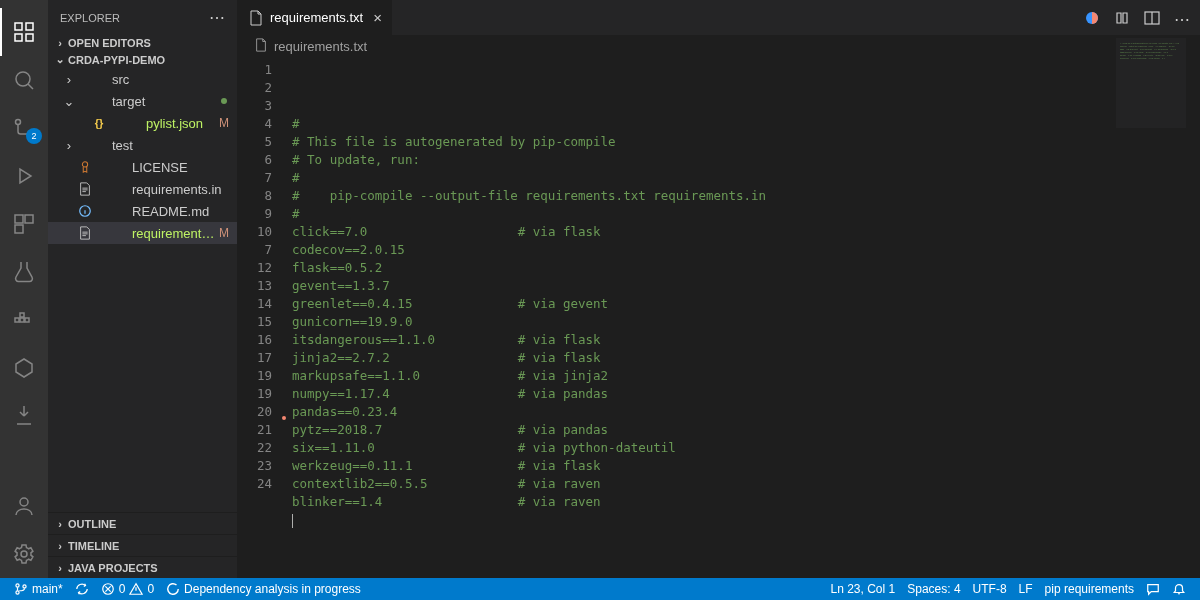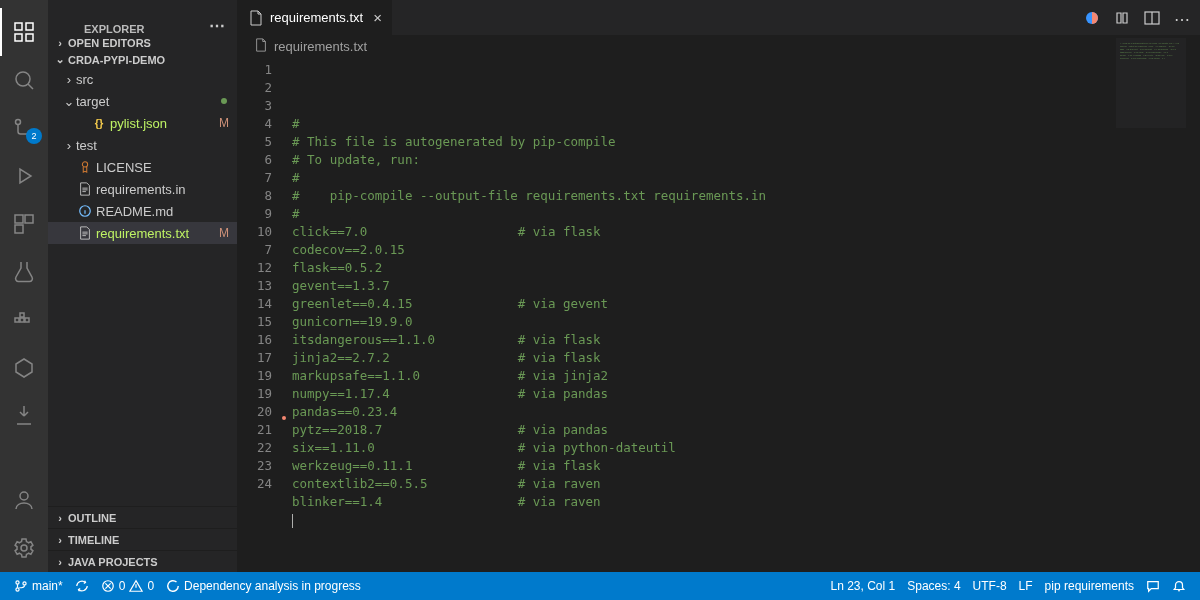--- a/index.html
+++ b/index.html
@@ -45,25 +45,24 @@
 }
 
 .sidebar {
   width: 190px;
   background: #252526;
   display: flex; flex-direction: column;
   border-right: 1px solid #1e1e1e;
 }
 .sidebar-header {
   height: 35px;
-  display: flex; align-items: flex-end; justify-content: space-between;
-  padding: 0 12px 0 36px;
+  display: flex; align-items: center; justify-content: space-between;
+  padding: 0 12px 0 12px;
   font-size: 11px; color: #bbbbbb;
   text-transform: uppercase;
-  font-weight: bold;
 }
 .sidebar-header .dots { color: #cccccc; font-size: 16px; cursor:pointer;}
 .section-head {
   display: flex; align-items: center;
   padding: 2px 4px 2px 4px;
   font-size: 11px; font-weight: 700;
   color: #cccccc; text-transform: uppercase;
   cursor: pointer;
 }
 .section-head .chev { width: 16px; display:inline-flex; justify-content:center; color:#cccccc;}
@@ -72,21 +71,21 @@
   display: flex; align-items: center;
   height: 22px; padding-right: 8px;
   color: #cccccc; cursor: pointer;
   font-size: 13px;
 }
 .tree-row.depth0 { padding-left: 14px; }
 .tree-row.depth1 { padding-left: 28px; }
 .tree-row.selected { background: #37373d; }
 .tree-row .twisty { width: 14px; display:inline-flex; justify-content:center; color:#cccccc;}
 .tree-row .ficon { width: 18px; display:inline-flex; justify-content:center; margin-right: 2px;}
-.tree-row .label { flex: 1; white-space: nowrap; overflow: hidden; text-overflow: ellipsis; }
+.tree-row .label { flex: 1; white-space: nowrap; overflow: hidden; text-overflow: ellipsis; margin-left: 36px; }
 .tree-row .decor { font-size: 12px; color:#ce9178; margin-left:4px;}
 .tree-row.mod .label { color: #bef264; }
 .collapsed-section {
   height: 22px; border-top: 1px solid #1e1e1e;
   display:flex; align-items:center; padding-left:4px;
   font-size:11px; font-weight:700; color:#cccccc; text-transform:uppercase;
   cursor:pointer;
 }
 .collapsed-section .chev{ width:16px; display:inline-flex; justify-content:center;}
 
@@ -126,21 +125,21 @@
   display:inline-block; width:1px; height:14px; background:#aeafad; vertical-align:middle;
 }
 .error-line{ position:absolute; left:-2px; top: calc(4px + 18px*19 + 13px); width:4px; height:4px; background:#f48771; border-radius:50%;}
 .minimap{
   position:absolute; right:14px; top:38px; width:70px; height:90px;
   background:#252526; opacity:0.85; pointer-events:none;
   font-size:2px; line-height:3px; color:#6a9955; padding:4px; overflow:hidden;
 }
 
 .statusbar{
-  height:28px; background:#007acc; color:#ffffff;
+  height:22px; background:#007acc; color:#ffffff;
   display:flex; align-items:center; font-size:12px;
   padding:0 8px;
 }
 .statusbar .sitem{ display:flex; align-items:center; gap:4px; padding:0 6px; cursor:pointer;}
 .statusbar .grow{flex:1;}
 .statusbar svg{width:14px;height:14px;}
 .spin{ animation:sp 1.4s linear infinite;}
 @keyframes sp{to{transform:rotate(360deg);}}
 
 .mod-dot{ width:6px;height:6px;border-radius:50%; background:#6a9955; margin-left:auto; margin-right:2px;}

